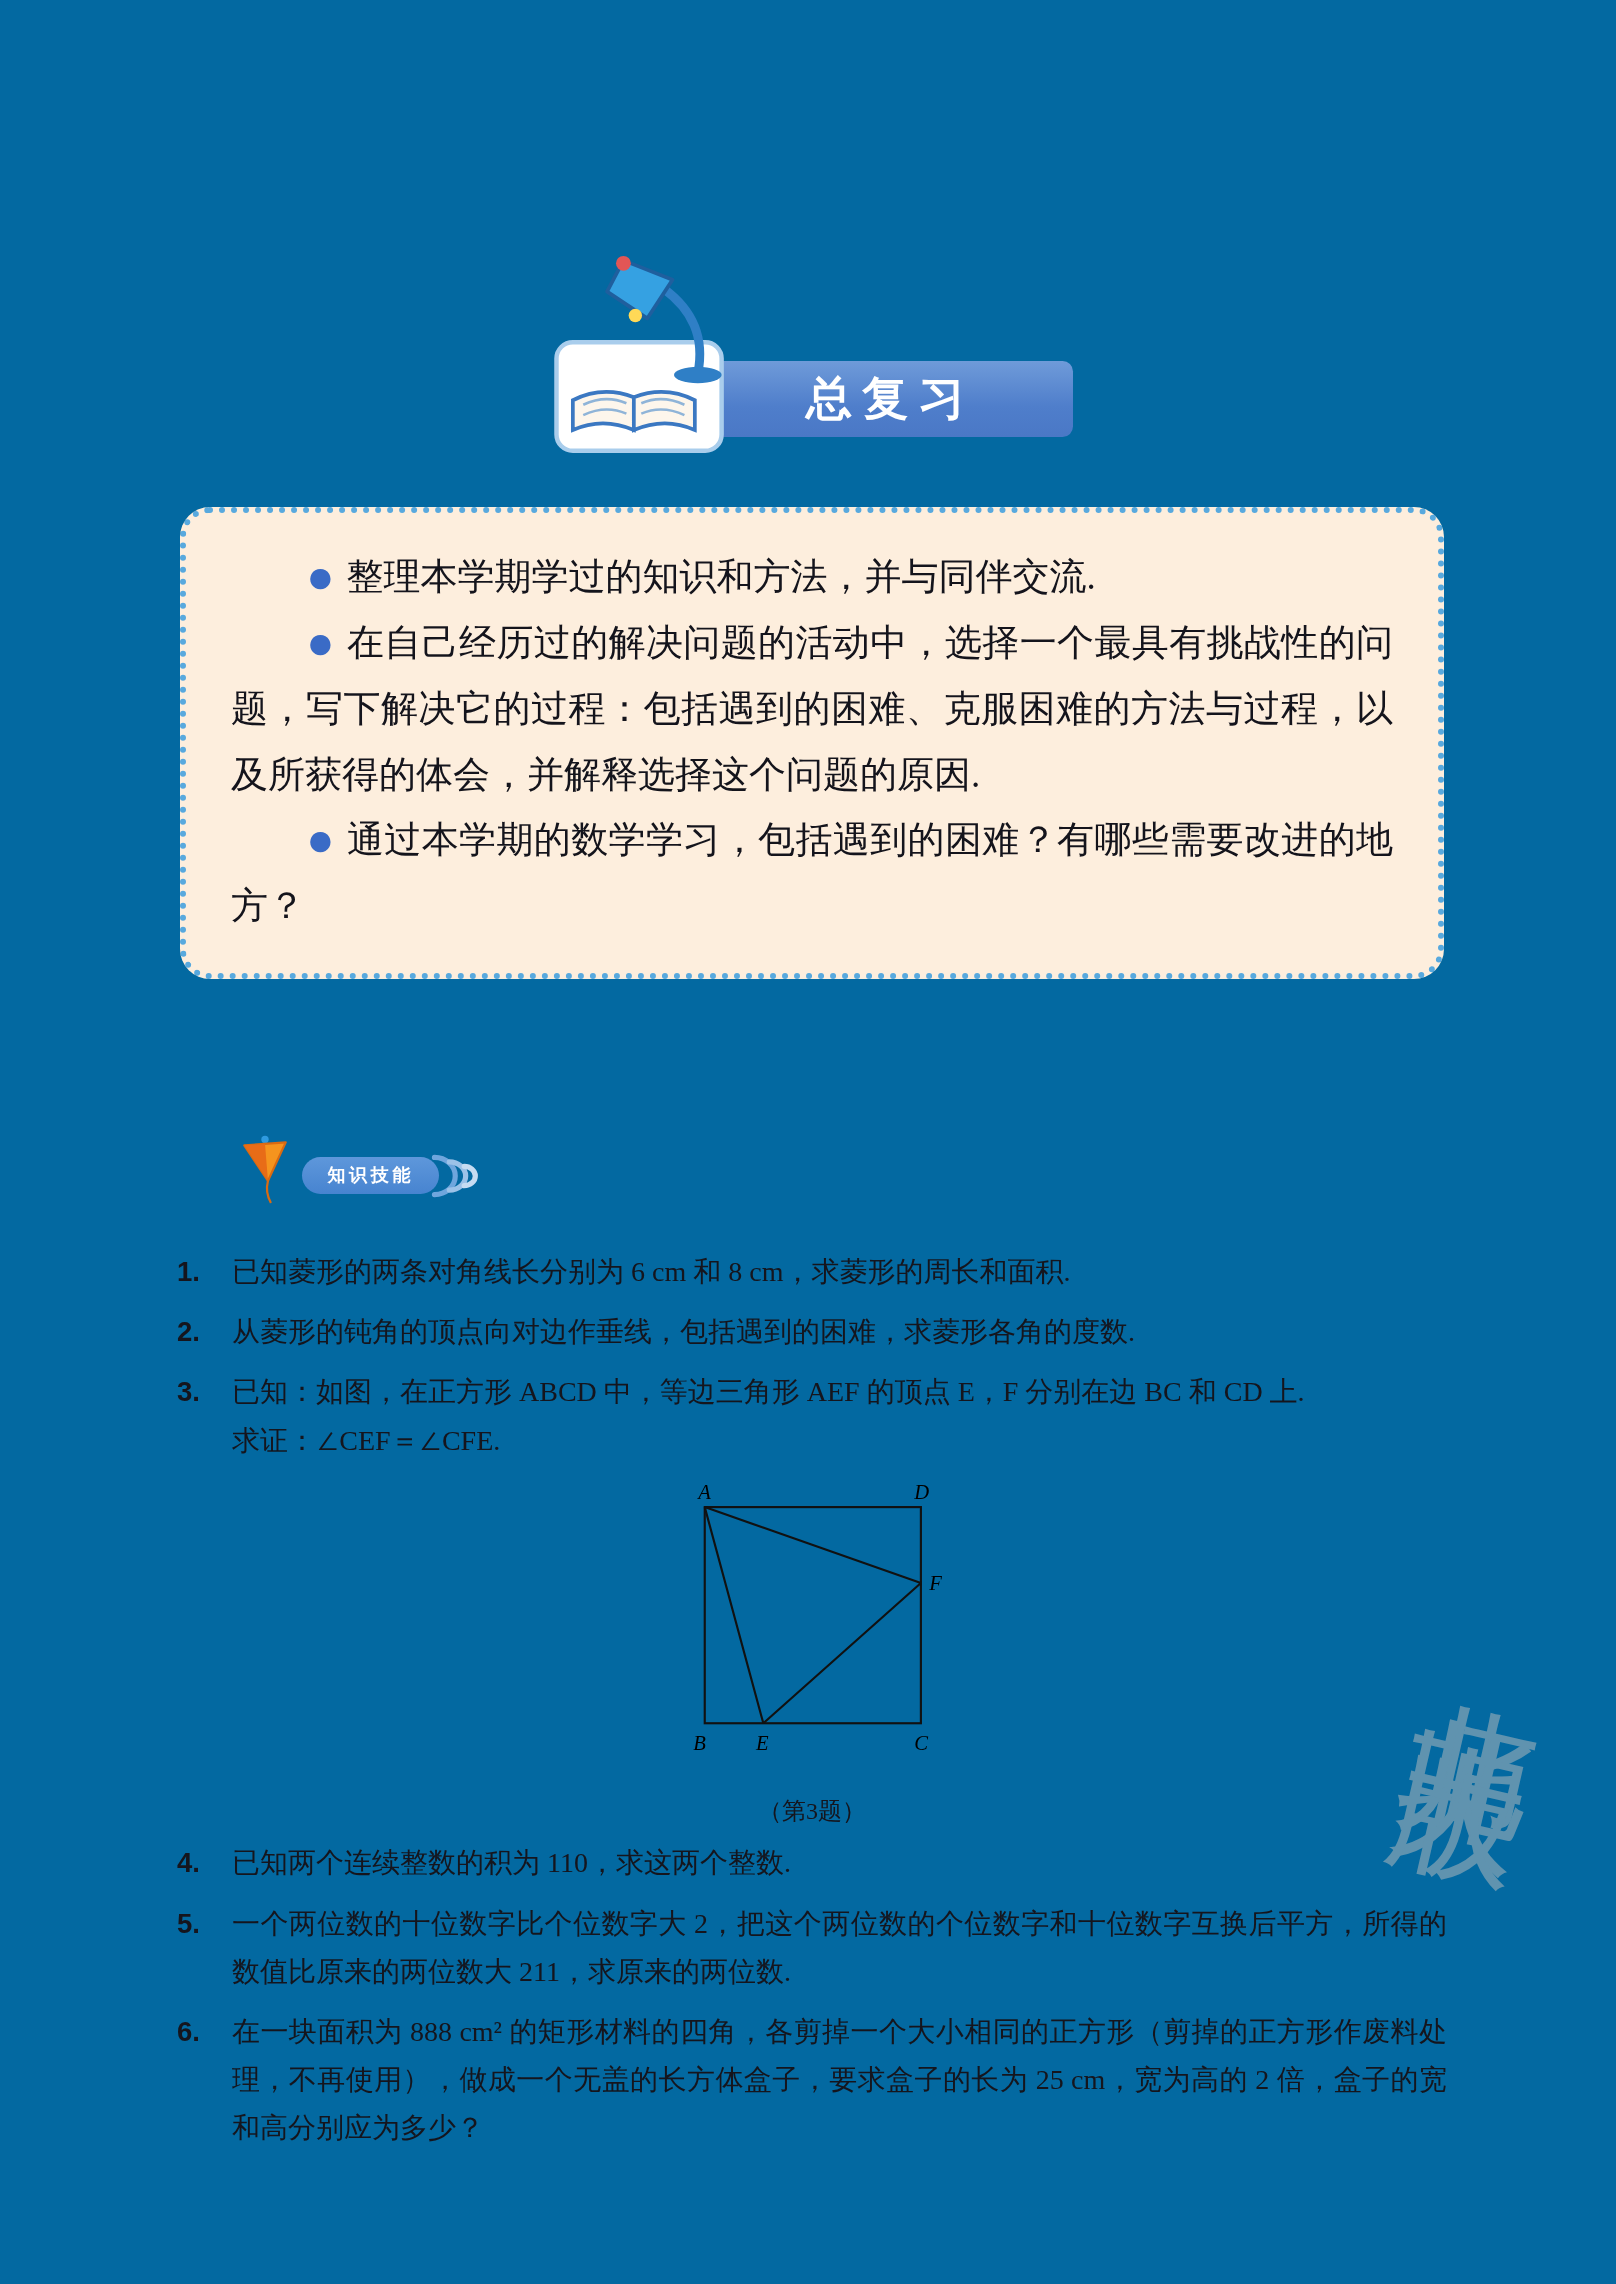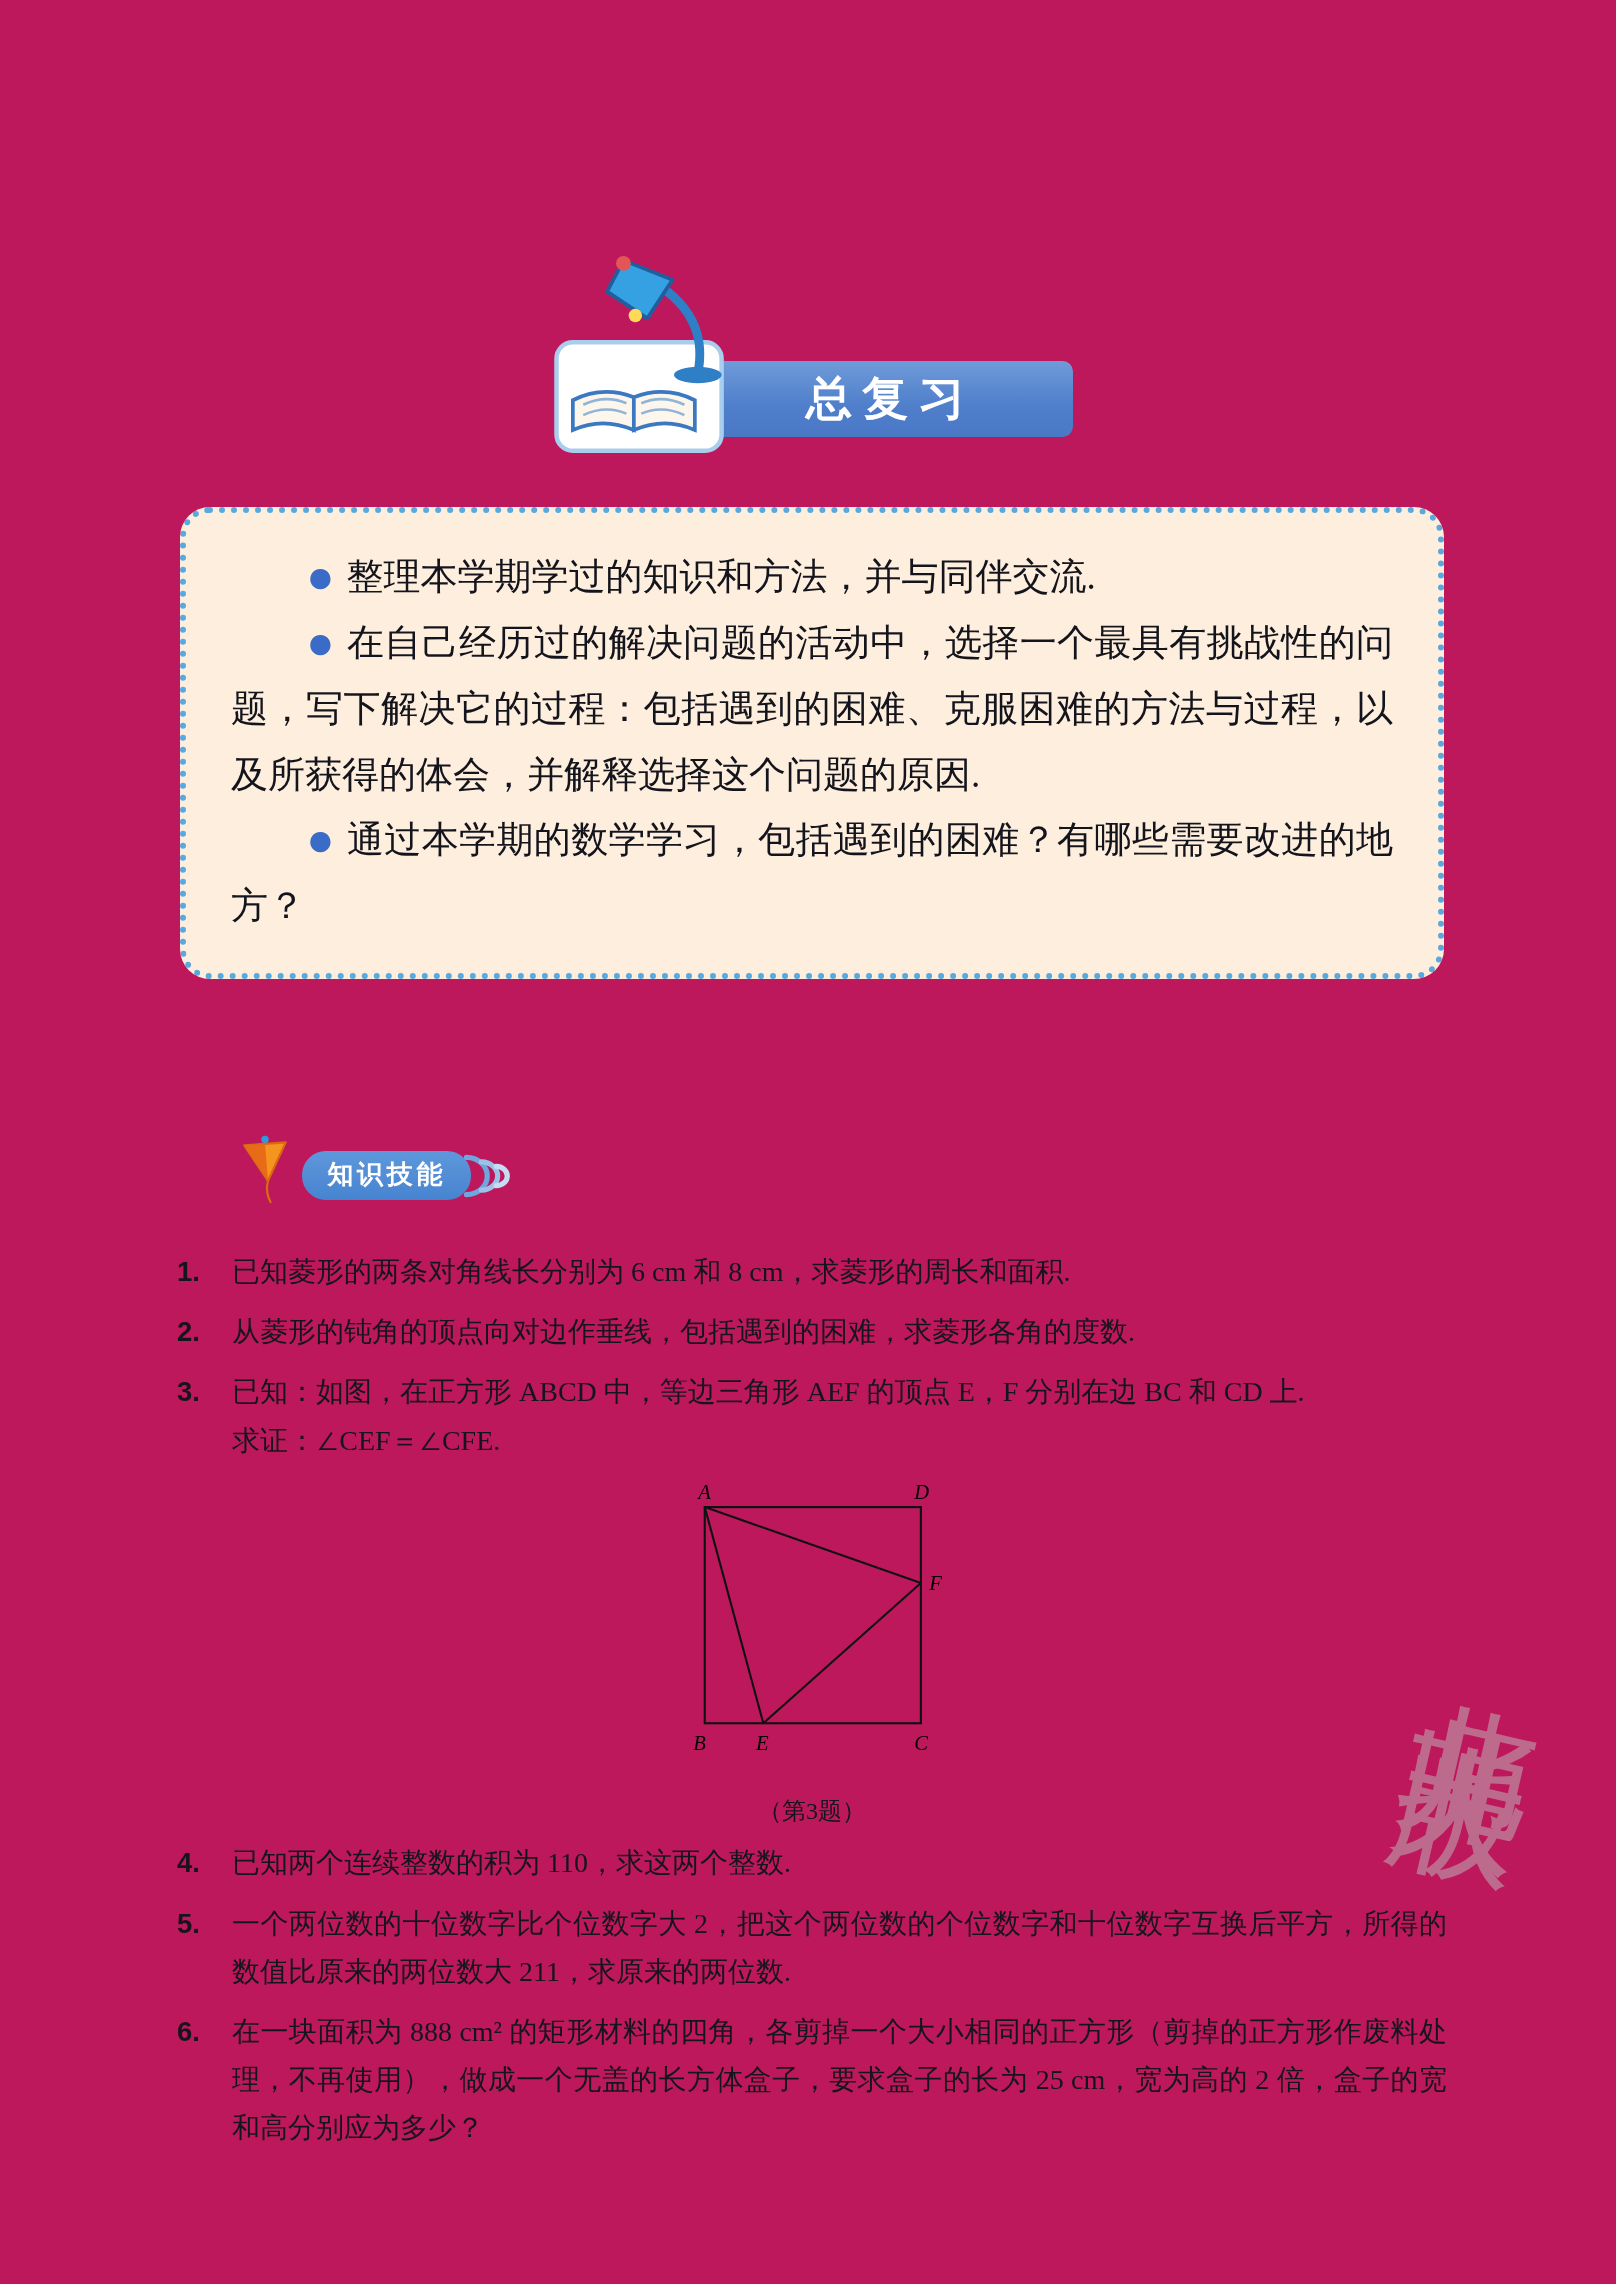--- a/index.html
+++ b/index.html
@@ -1,21 +1,21 @@
 <!DOCTYPE html>
 <html style="font-size:12px"><head>
 <meta charset="utf-8">
 <style>
   * { margin: 0; padding: 0; box-sizing: border-box; }
   html, body { background: #ffffff; }
   .page {
     position: relative;
     width: 1617px;
     height: 2284px;
-    background: #be185d;
+    background: #0369a1;
     overflow: hidden;
     font-family: "Liberation Serif", serif;
     color: #15151d;
   }
   .content {
     position: absolute;
     left: 177px;
     right: 170px;
     top: 0;
     z-index: 2;
@@ -87,21 +87,21 @@
     margin-top: 167px;
     margin-left: 61px;
     height: 59px;
   }
   .kite-svg { width: 54px; height: 71px; margin-right: 10.4px; margin-top: -10.4px; }
   .badge {
     background: linear-gradient(180deg, #5e97db, #4784d0);
     color: #fff;
     font-family: "Liberation Sans", sans-serif;
     font-weight: bold;
-    font-size: 26px;
+    font-size: 18px;
     letter-spacing: 3.7px;
     padding: 6px 25px 7.4px 25px;
     border-radius: 24px;
   }
   .arcs-svg { width: 52px; height: 52px; margin-left: -9px; }
 
   
   .problems { margin-top: 43px; }
   .problem {
     display: flex;

